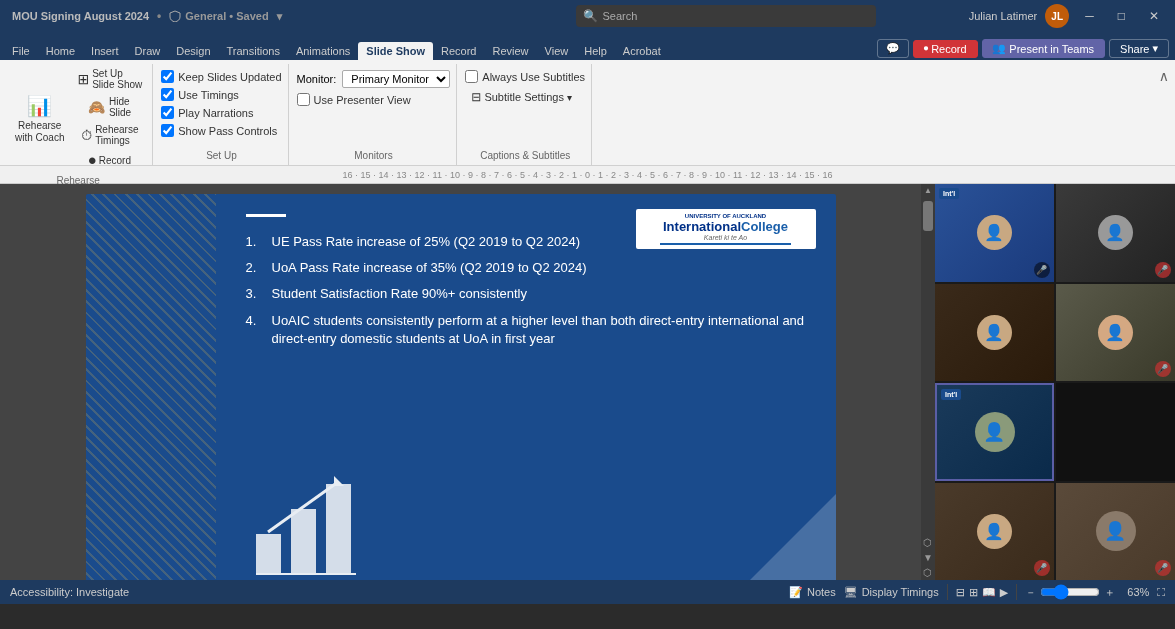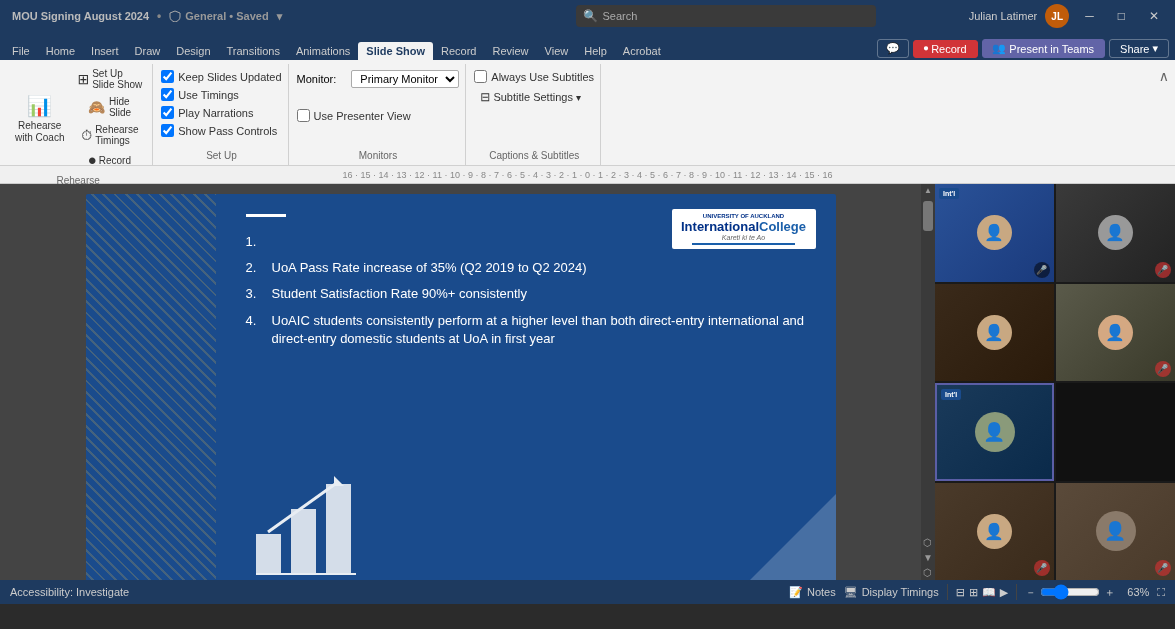--- a/index.html
+++ b/index.html
@@ -144,21 +144,21 @@
       padding: 20px 30px;
       color: white;
     }
     .slide-logo {
       position: absolute;
       top: 15px; right: 20px;
       text-align: center;
       background: white;
       padding: 4px 8px;
       border-radius: 2px;
-      width: 144px;
+      width: 180px;
     }
     .slide-title { font-size: 28px; font-weight: 700; margin-bottom: 10px; margin-top: 40px; }
     .slide-divider { width: 40px; height: 3px; background: white; margin-bottom: 16px; }
     .slide-list { list-style: none; padding: 0; }
     .slide-list li { font-size: 13px; margin-bottom: 8px; display: flex; gap: 6px; line-height: 1.4; }
     .slide-list .num { min-width: 20px; }
     .slide-chart {
       position: absolute;
       bottom: 10px;
       left: 160px;
@@ -255,21 +255,20 @@
       align-items: center;
       gap: 6px;
     }
     .select-box {
       background: white;
       border: 1px solid #aaa;
       border-radius: 2px;
       padding: 1px 4px;
       font-size: 11px;
       min-width: 100px;
-      margin-left: 9px;
     }
 
     .slide-number {
       position: absolute;
       bottom: 4px;
       left: 4px;
       color: rgba(255,255,255,0.5);
       font-size: 10px;
     }
   </style>
@@ -384,21 +383,21 @@
       </div>
       <div class="checkbox-row">
         <input type="checkbox" checked="" style="">
         <span>Show Pass Controls</span>
       </div>
     </div>
     <div class="ribbon-group-label">Set Up</div>
   </div>
 
   <div class="ribbon-group">
-    <div class="ribbon-items" style="flex-direction:column;align-items:flex-start;gap:21px;padding-top:4px;">
+    <div class="ribbon-items" style="flex-direction:column;align-items:flex-start;gap:5px;padding-top:4px;">
       <div class="monitor-row">
         <span style="font-size:11px;">Monitor:</span>
         <select class="select-box">
           <option>Primary Monitor</option>
         </select>
       </div>
       <div class="checkbox-row">
         <input type="checkbox" style="">
         <span>Use Presenter View</span>
       </div>
@@ -445,20 +444,21 @@
           <div style="font-size:13px;font-weight:bold;color:#003087;text-align:center;">International<span style="color:#1a5faa;">College</span></div>
           <div style="font-size:7px;color:#666;text-align:center;font-style:italic;">Kareti ki te Ao</div>
           <div style="width:80%;height:2px;background:#1a5faa;margin:2px auto 0;"></div>
         </div>
 
         <div class="slide-content">
           <div class="slide-divider"></div>
           <ol class="slide-list">
             <li>
                 <span class="num">1.</span>
+                <span>UE Pass Rate increase of 25% (Q2 2019 to Q2 2024)</span>
               </li>
             <li>
                 <span class="num">2.</span>
                 <span>UoA Pass Rate increase of 35% (Q2 2019 to Q2 2024)</span>
               </li>
             <li>
                 <span class="num">3.</span>
                 <span>Student Satisfaction Rate 90%+ consistently</span>
               </li>
             <li>

